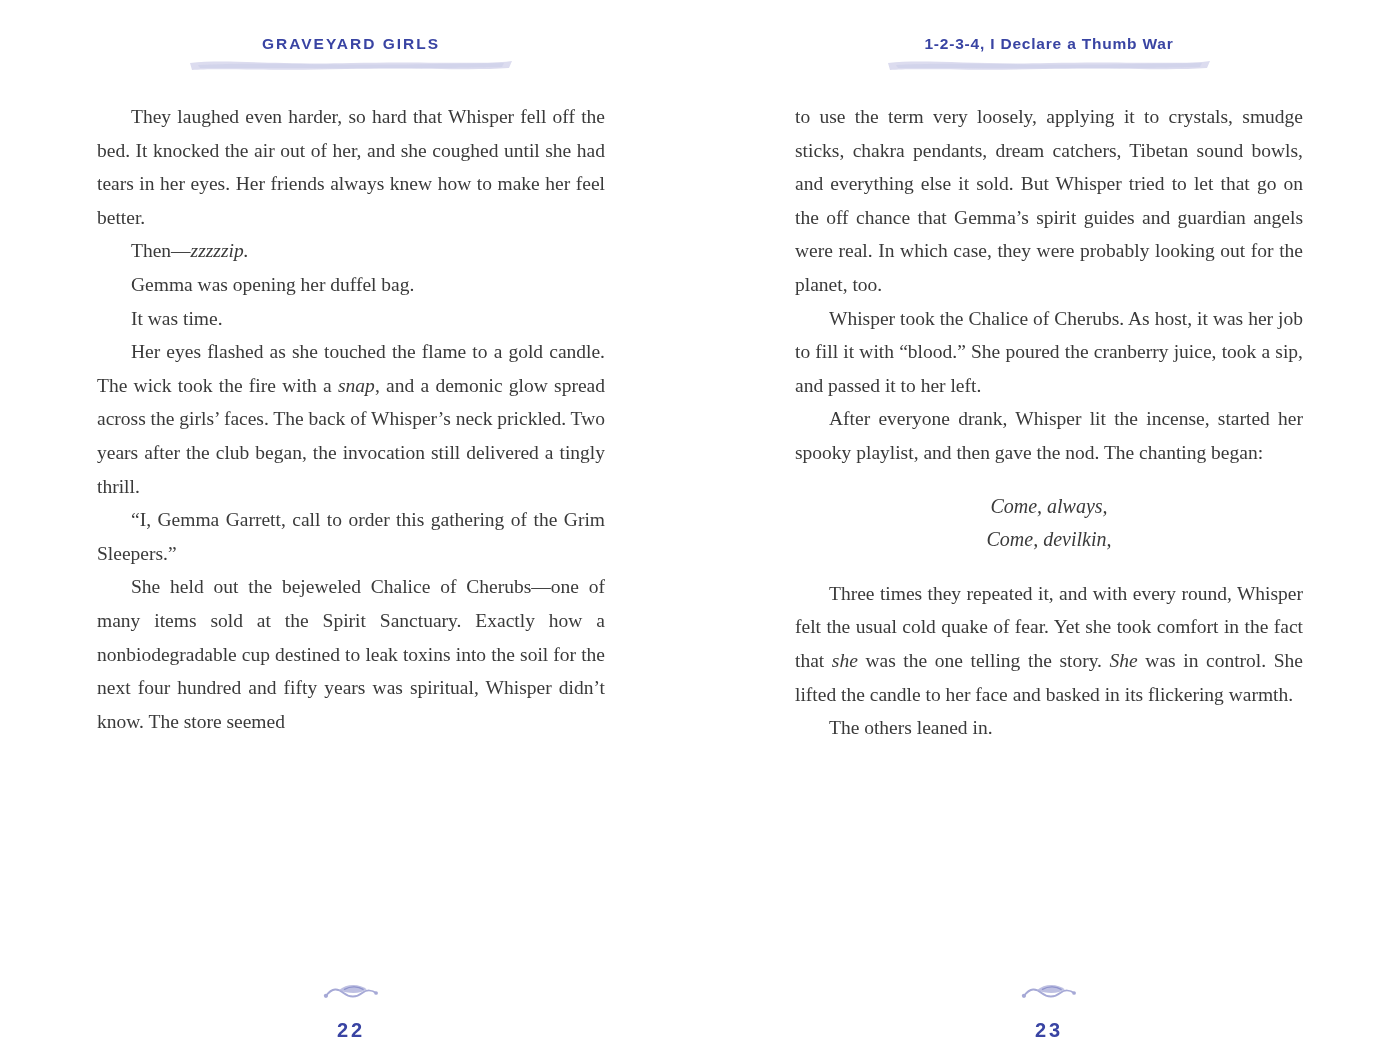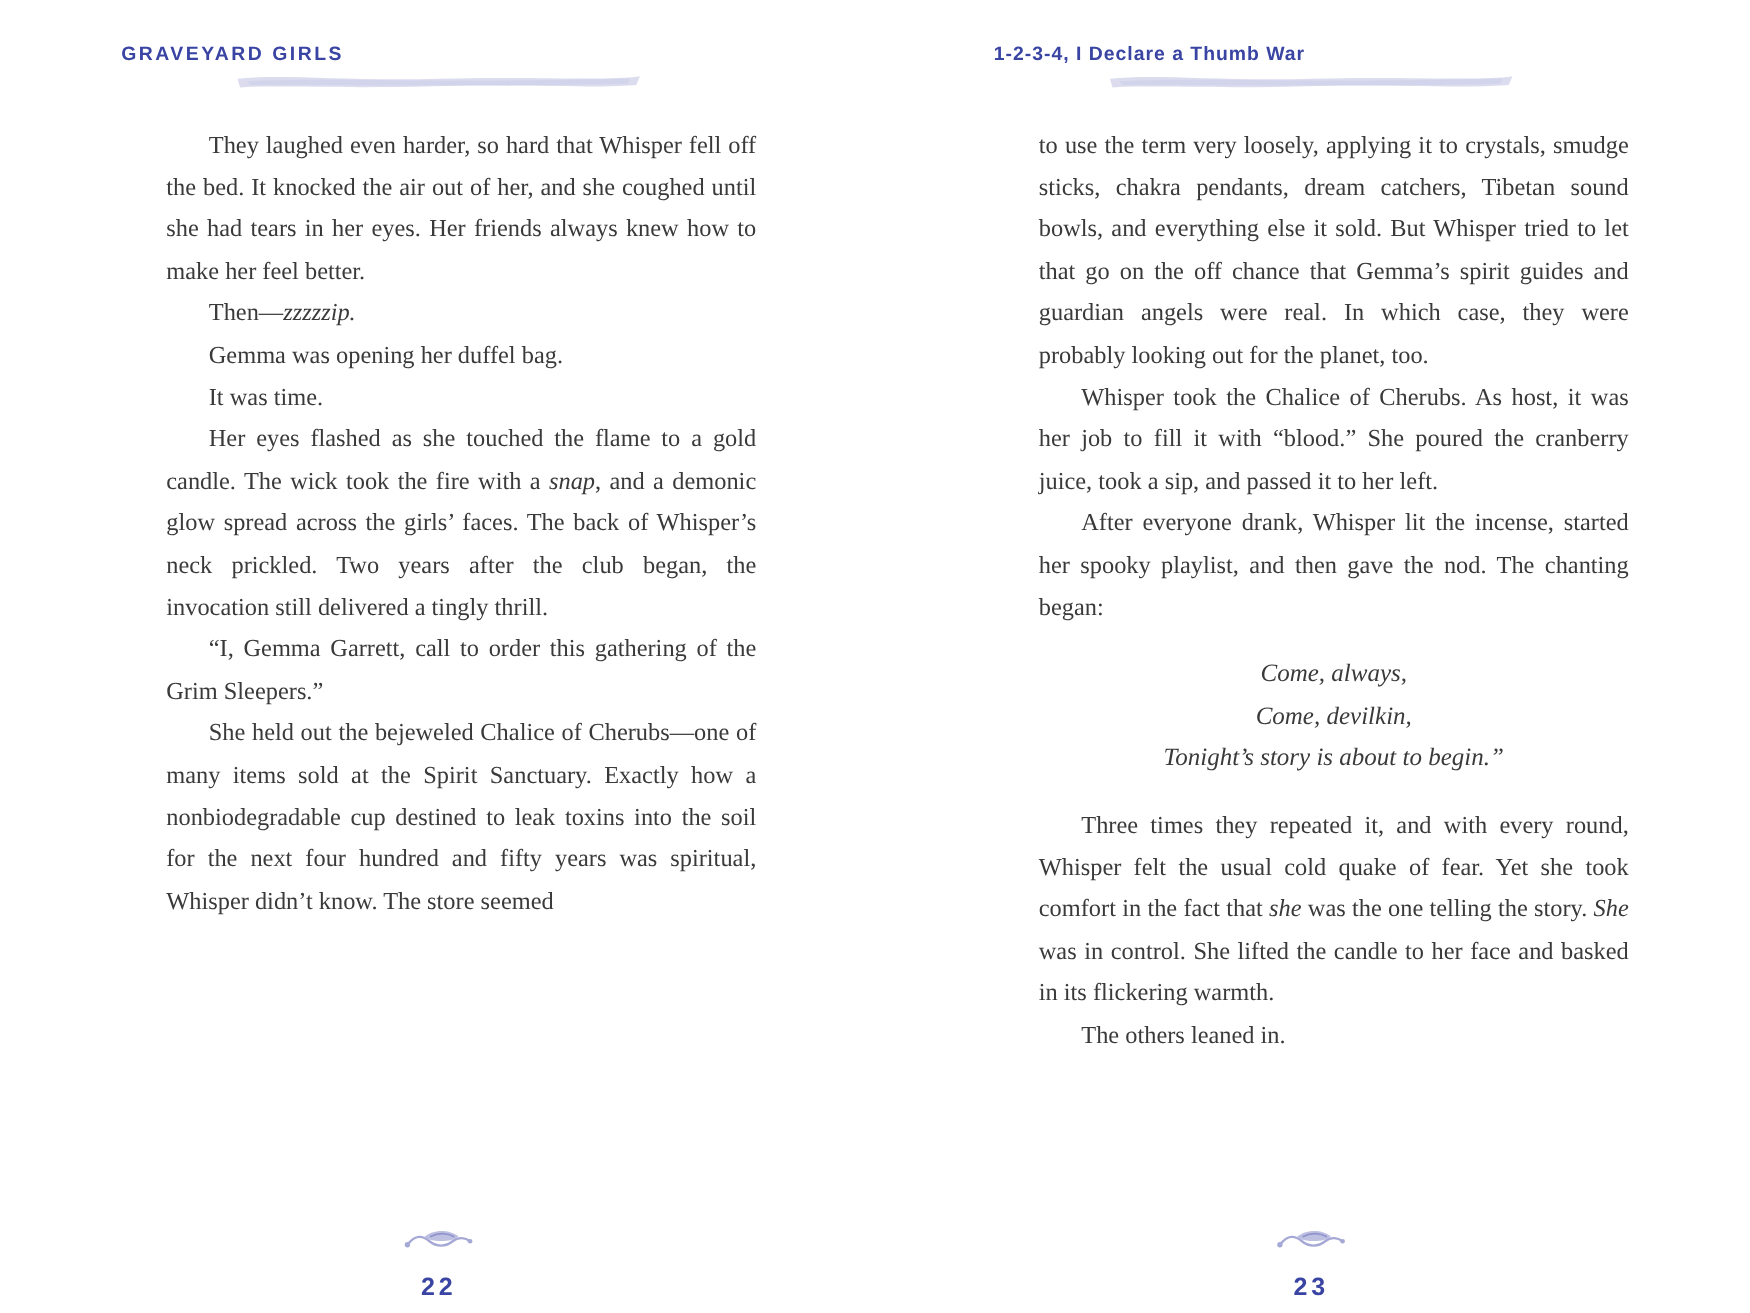--- a/index.html
+++ b/index.html
@@ -12,40 +12,39 @@
     overflow: hidden;
   }
   .page {
     position: absolute; top: 0; height: 1050px; width: 508px;
   }
   .page-left  { left: 97px; }
   .page-right { left: 795px; }
 
   .running-head {
     position: absolute; top: 35px; left: 0; right: 0;
-    text-align: left;
+    text-align: center;
     font-family: "Liberation Sans", sans-serif;
     font-weight: bold;
     font-size: 15.5px;
     color: #3944a3;
   }
   .page-left .running-head { letter-spacing: 2px; }
   .page-right .running-head { letter-spacing: 0.8px; }
 
   .brush {
     position: absolute; top: 57px; left: 50%;
     transform: translateX(-50%);
   }
 
   .page-body {
     position: absolute; top: 100px; left: 0; right: 0;
     font-size: 19.5px;
     line-height: 33.6px;
     text-align: justify;
-    margin-left: 36px;
   }
   .page-body p {
     margin: 0;
     text-indent: 34px;
   }
   .page-body p.no-indent { text-indent: 0; }
   .page-body em { font-style: italic; }
 
   .verse {
     text-align: center;
@@ -120,21 +119,20 @@
 
   <div class="page-body">
     <div>
         <p class="no-indent">to use the term very loosely, applying it to crystals, smudge sticks, chakra pendants, dream catchers, Tibetan sound bowls, and everything else it sold. But Whisper tried to let that go on the off chance that Gemma’s spirit guides and guardian angels were real. In which case, they were probably looking out for the planet, too.</p>
         <p>Whisper took the Chalice of Cherubs. As host, it was her job to fill it with “blood.” She poured the cranberry juice, took a sip, and passed it to her left.</p>
         <p>After everyone drank, Whisper lit the incense, started her spooky playlist, and then gave the nod. The chanting began:</p>
       </div>
     <div class="verse">
         <div class="verse-line">Come, always,</div>
         <div class="verse-line">Come, devilkin,</div>
-        <div class="verse-line">Tonight’s story is about to begin.”</div>
       </div>
     <div>
         <p>Three times they repeated it, and with every round, Whisper felt the usual cold quake of fear. Yet she took comfort in the fact that <em>she</em> was the one telling the story. <em>She</em> was in control. She lifted the candle to her face and basked in its flickering warmth.</p>
         <p>The others leaned in.</p>
       </div>
   </div>
 
   <footer class="page-footer">
     <svg class="swirl" width="56" height="26" viewBox="0 0 60 28">
       <path d="M3 17 C10 8 16 9 22 14 C28 19 36 19 42 14 C47 10 53 11 57 14" fill="none" stroke="#a6a9d6" stroke-width="2" stroke-linecap="round"></path>

